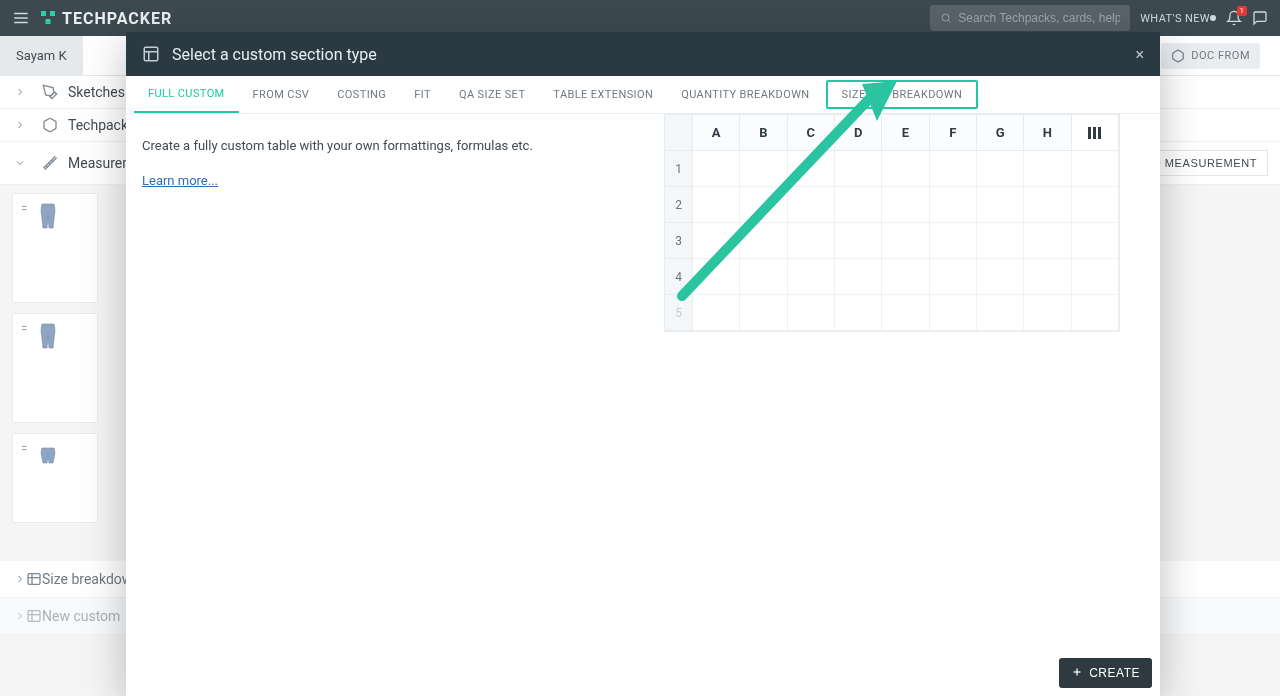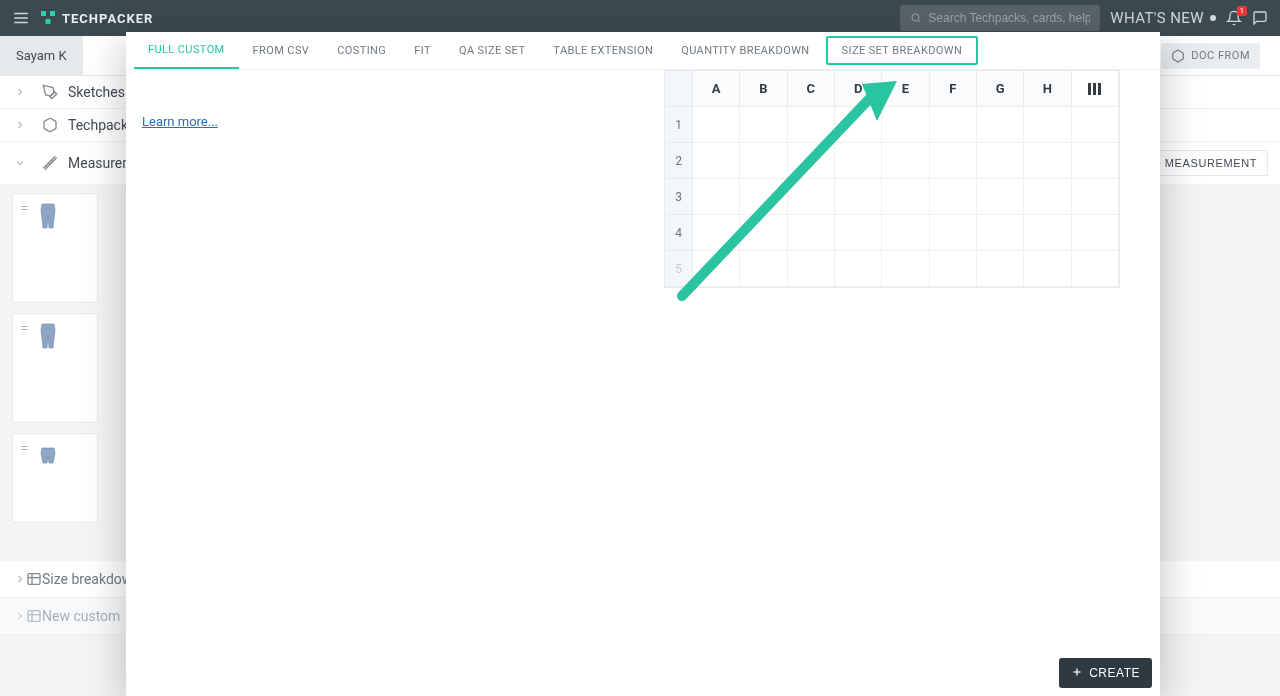--- a/index.html
+++ b/index.html
@@ -2,27 +2,27 @@
 <html><head>
 <meta charset="utf-8">
 <style>
 * { box-sizing: border-box; margin: 0; padding: 0; }
 body { font-family: -apple-system, BlinkMacSystemFont, "Segoe UI", Roboto, sans-serif; background: #f5f5f5; width: 1280px; height: 696px; overflow: hidden; position: relative; }
 
 
 .topbar { background: #3d4951; height: 36px; display: flex; align-items: center; padding: 0 12px; color: #cfd8dc; }
 .topbar-left { display: flex; align-items: center; gap: 10px; }
 .menu-icon { cursor: pointer; }
-.brand { display: flex; align-items: center; gap: 6px; font-weight: 700; letter-spacing: 1px; font-size: 13px; color: #eaeff1; }
+.brand { display: flex; align-items: center; gap: 6px; font-weight: 700; letter-spacing: 1px; font-size: 16px; color: #eaeff1; }
 .brand-logo { width: 16px; height: 16px; display: inline-flex; }
 .topbar-right { margin-left: auto; display: flex; align-items: center; gap: 10px; }
 .search-wrap { background: #59636a; border-radius: 3px; display: flex; align-items: center; padding: 0 10px; height: 26px; width: 200px; color: #b7c1c7; font-size: 12px; }
 .search-input { background: transparent; border: 0; outline: 0; color: #b7c1c7; font-size: 12px; margin-left: 6px; width: 100%; }
 .search-input::placeholder { color: #9aa6ad; }
-.whatsnew { font-size: 15px; color: #cfd8dc; display: flex; align-items: center; gap: 6px; letter-spacing: 0.4px; }
+.whatsnew { font-size: 11px; color: #cfd8dc; display: flex; align-items: center; letter-spacing: 0.4px; }
 .dot { width: 6px; height: 6px; border-radius: 50%; background: #cfd8dc; }
 .bell-wrap { position: relative; display: inline-flex; }
 .badge { position: absolute; top: -4px; right: -5px; background: #e53935; color: #fff; font-size: 8px; padding: 1px 3px; border-radius: 2px; line-height: 1; }
 
 
 .page { position: absolute; top: 36px; left: 0; right: 0; bottom: 0; background: #f5f5f5; }
 .crumb-bar { height: 40px; display: flex; align-items: center; padding: 0 20px 0 0; border-bottom: 1px solid #e4e7ea; background: #fff; }
 .crumb-btn { background: #e6e9ec; padding: 10px 16px; font-size: 13px; color: #424b52; height: 40px; display: flex; align-items: center; }
 .crumb-actions { margin-left: auto; display: flex; align-items: center; gap: 10px; }
 .crumb-icon { color: #7f8a92; cursor: pointer; }
@@ -252,33 +252,45 @@
           <rect x="3" y="4" width="18" height="16" rx="2"></rect>
           <line x1="3" y1="10" x2="21" y2="10"></line>
           <line x1="9" y1="4" x2="9" y2="20"></line>
         </svg>
     </span>
     <span style="color:#a9b2b8">New custom</span>
   </div>
 </div>
 
 <div class="modal">
+  <div class="modal-header">
+    <span class="mh-icon">
+      <svg width="18" height="18" viewBox="0 0 24 24" fill="none" stroke="#c2cdd3" stroke-width="2">
+          <rect x="3" y="3" width="18" height="18" rx="2"></rect>
+          <line x1="3" y1="9" x2="21" y2="9"></line>
+          <line x1="9" y1="21" x2="9" y2="9"></line>
+        </svg>
+    </span>
+    <span class="mh-title">Select a custom section type</span>
+    <span class="mh-close">×</span>
+  </div>
 
   <div class="tabs">
     <div class="tab active">FULL CUSTOM</div>
     <div class="tab">FROM CSV</div>
     <div class="tab">COSTING</div>
     <div class="tab">FIT</div>
     <div class="tab">QA SIZE SET</div>
     <div class="tab">TABLE EXTENSION</div>
     <div class="tab">QUANTITY BREAKDOWN</div>
     <div class="tab highlight">SIZE SET BREAKDOWN</div>
   </div>
 
   <div class="modal-body">
+    <p class="desc">Create a fully custom table with your own formattings, formulas etc.</p>
     <a class="learn">Learn more...</a>
 
     <div class="sheet-preview">
       <div class="sp-row">
         <div class="sp-rowhead corner"></div>
         <div class="sp-colhead">A</div>
         <div class="sp-colhead">B</div>
         <div class="sp-colhead">C</div>
         <div class="sp-colhead">D</div>
         <div class="sp-colhead">E</div>

